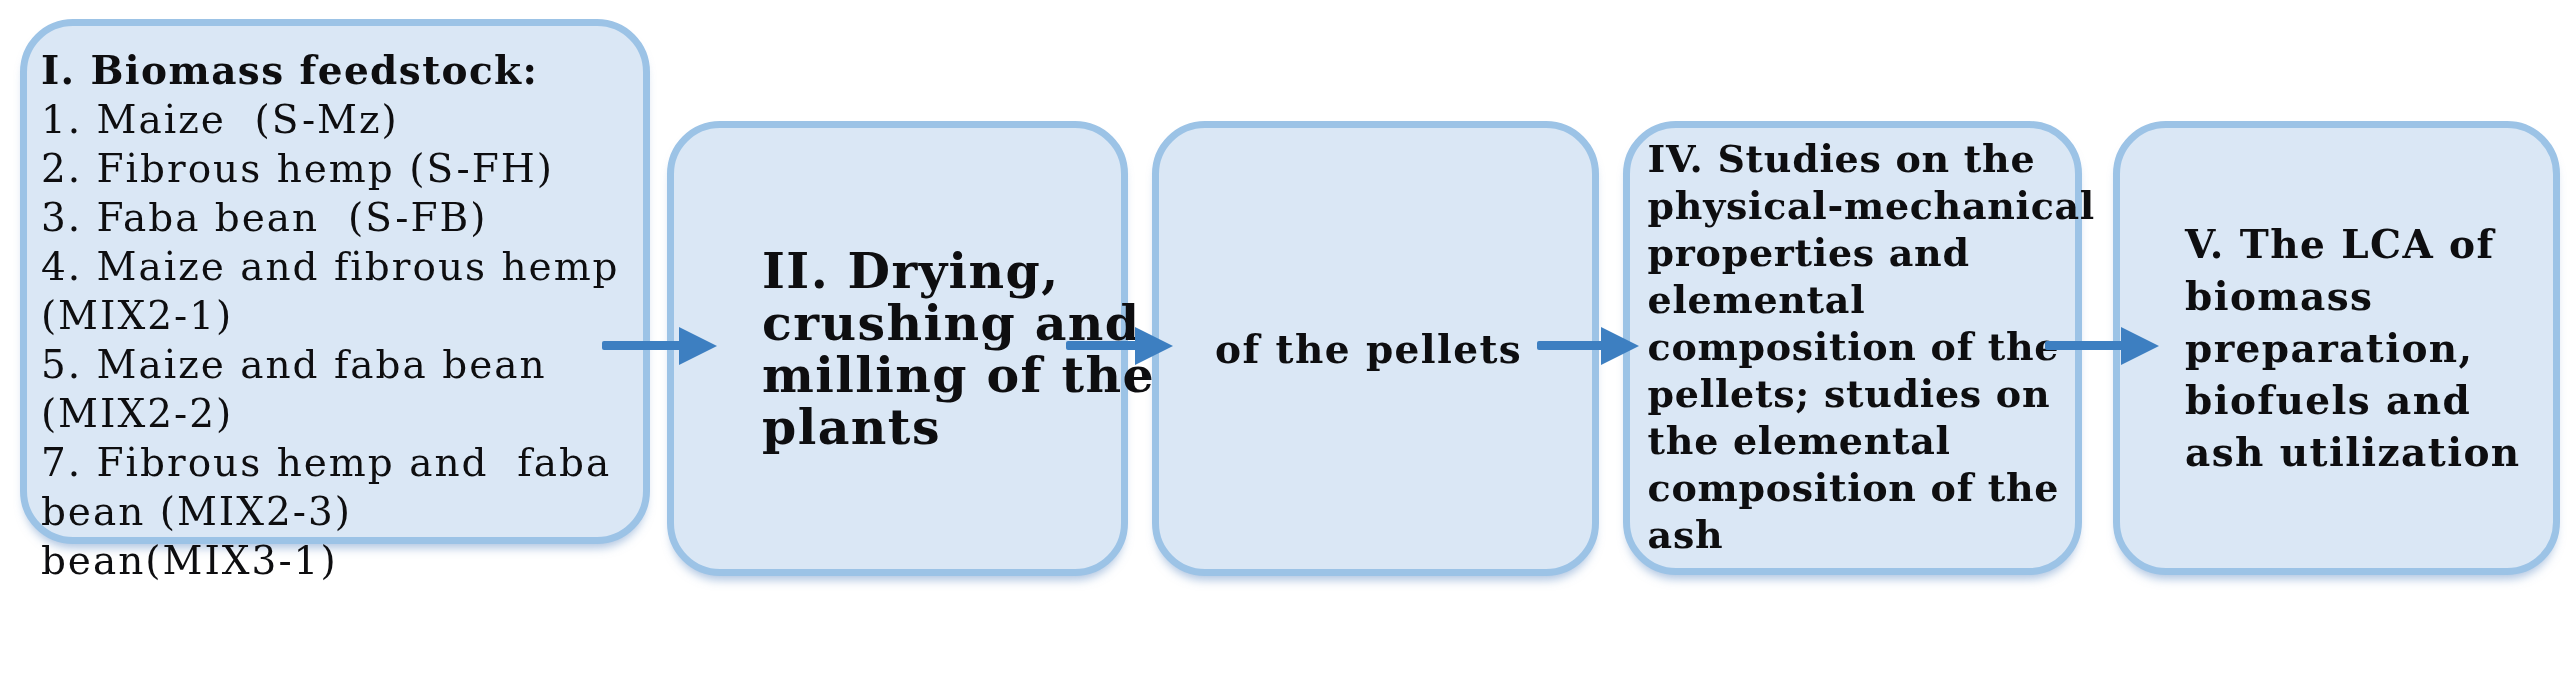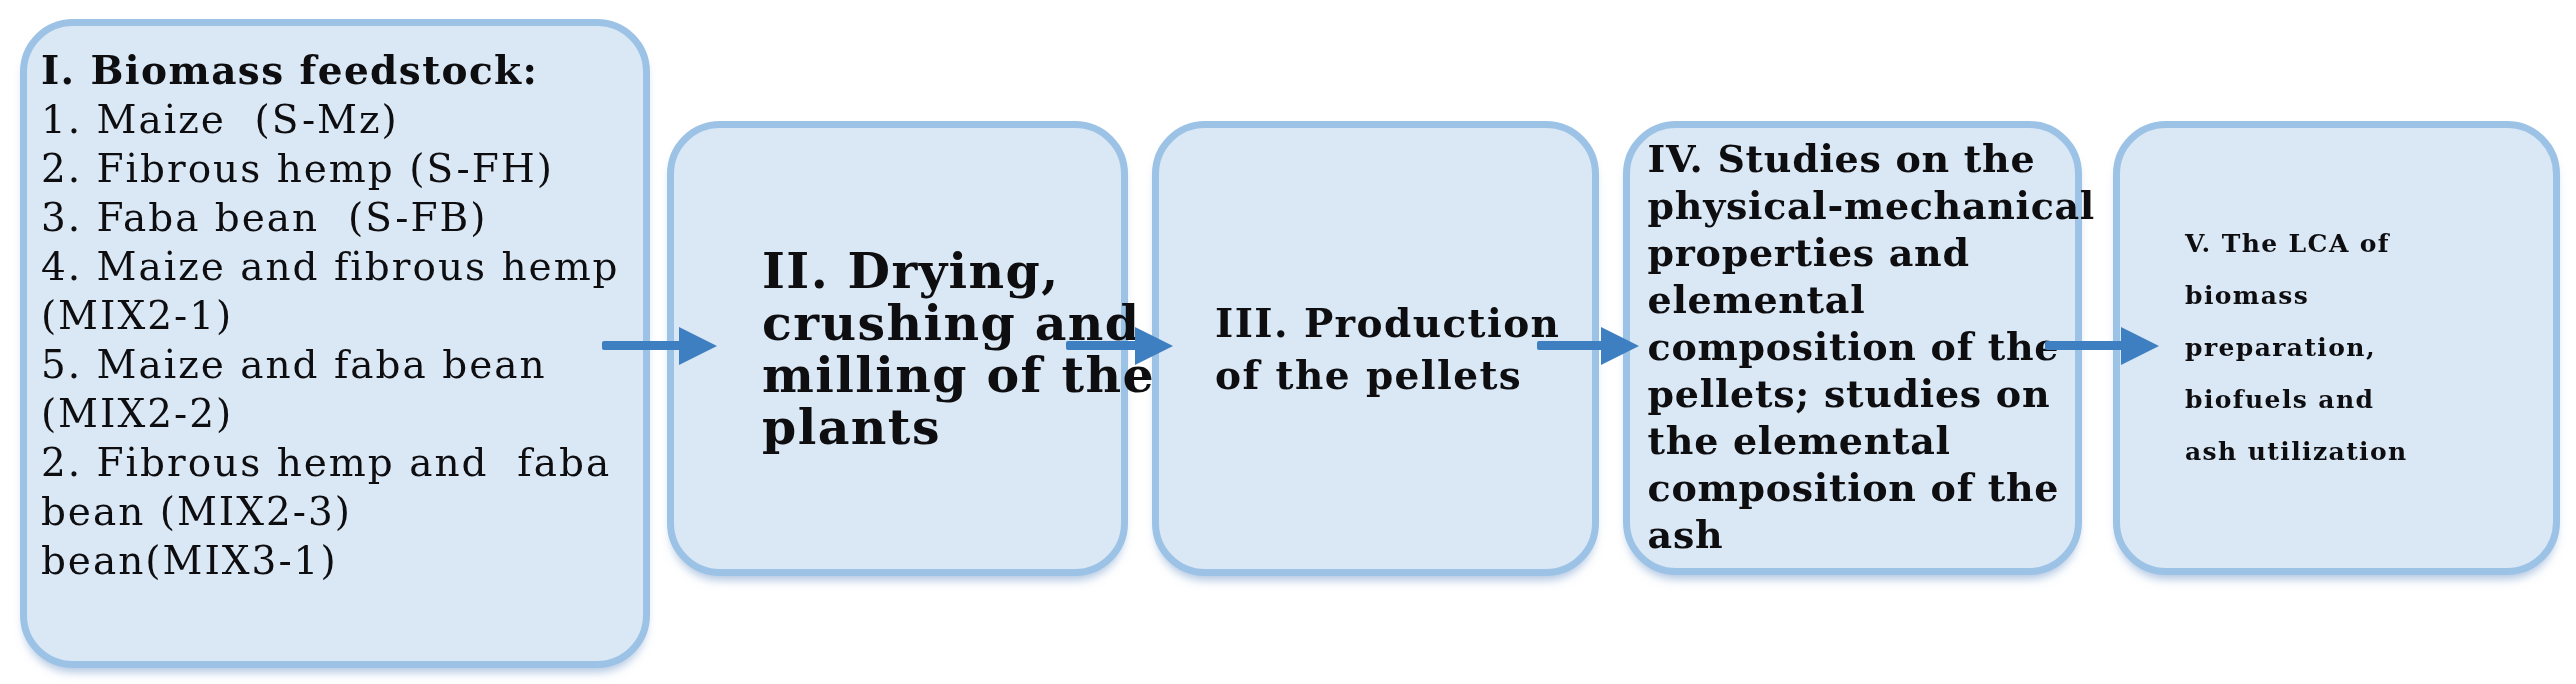--- a/index.html
+++ b/index.html
@@ -21,35 +21,35 @@
     position:absolute;
     background:var(--box_fill);
     border:7.5px solid var(--box_border);
     border-radius:53px;
     box-sizing:border-box;
     box-shadow:0 8.1px 9.5px -4.7px rgba(110,150,200,0.55);
     display:flex;flex-direction:column;justify-content:center;
   }
   .line{white-space:pre;letter-spacing:1.4px;}
   
-  .box-1{left:20.3px;top:19px;width:630px;height:649px;justify-content:flex-start;padding:20.3px 9.5px 0 13.6px;}
+  .box-1{left:20.3px;top:19px;width:630px;height:525px;justify-content:flex-start;padding:20.3px 9.5px 0 13.6px;}
   .box-1 .line{font-size:39px;line-height:49px;letter-spacing:2px;font-weight:400;}
   .box-1 .line.title{font-weight:700;letter-spacing:1.4px;}
   
   .box-2{left:667px;top:121px;width:461px;height:455px;padding-left:88px;}
   .box-2 .line{font-size:49px;line-height:52px;font-weight:700;}
   
   .box-3{left:1152px;top:121px;width:447px;height:455px;padding-left:56px;}
   .box-3 .line{font-size:39px;line-height:52px;font-weight:700;}
   
   .box-4{left:1623px;top:121px;width:459px;height:454px;justify-content:flex-start;padding:6.8px 4.1px 0 17.6px;}
   .box-4 .line{font-size:38px;line-height:47px;font-weight:700;letter-spacing:0.7px;}
   
   .box-5{left:2113px;top:121px;width:447px;height:454px;padding-left:65px;}
-  .box-5 .line{font-size:25px;line-height:52px;font-weight:700;}
+  .box-5 .line{font-size:39px;line-height:52px;font-weight:700;}
   
   .arrow{position:absolute;top:327px;height:38px;z-index:5;}
   .arrow .shaft{
     position:absolute;left:0;right:33px;top:14.2px;height:8.8px;
     background:var(--arrow_color);border-radius:2px;
   }
   .arrow .head{
     position:absolute;right:0;top:0;width:0;height:0;
     border-top:19px solid transparent;
     border-bottom:19px solid transparent;
@@ -67,21 +67,21 @@
 
   <div class="box box-1">
     <div class="line title">I. Biomass feedstock:</div>
     <div class="line">1. Maize  (S-Mz)</div>
     <div class="line">2. Fibrous hemp (S-FH)</div>
     <div class="line">3. Faba bean  (S-FB)</div>
     <div class="line">4. Maize and fibrous hemp</div>
     <div class="line">(MIX2-1)</div>
     <div class="line">5. Maize and faba bean</div>
     <div class="line">(MIX2-2)</div>
-    <div class="line">2. Fibrous hemp and  faba</div>
+    <div class="line">7. Fibrous hemp and  faba</div>
     <div class="line">bean (MIX2-3)</div>
     <div class="line">bean(MIX3-1)</div>
   </div>
 
   <div class="arrow arrow-1">
     <div class="shaft"></div>
     <div class="head"></div>
   </div>
 
   <div class="box box-2">
@@ -90,21 +90,20 @@
     <div class="line">milling of the</div>
     <div class="line">plants</div>
   </div>
 
   <div class="arrow arrow-2">
     <div class="shaft"></div>
     <div class="head"></div>
   </div>
 
   <div class="box box-3">
-    <div class="line">III. Production</div>
     <div class="line">of the pellets</div>
   </div>
 
   <div class="arrow arrow-3">
     <div class="shaft"></div>
     <div class="head"></div>
   </div>
 
   <div class="box box-4">
     <div class="line">IV. Studies on the</div>

